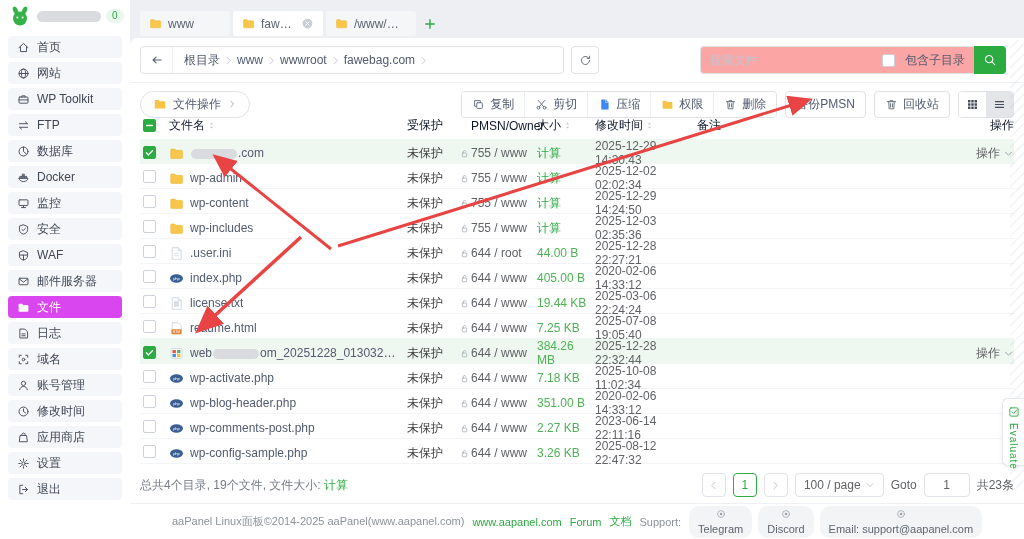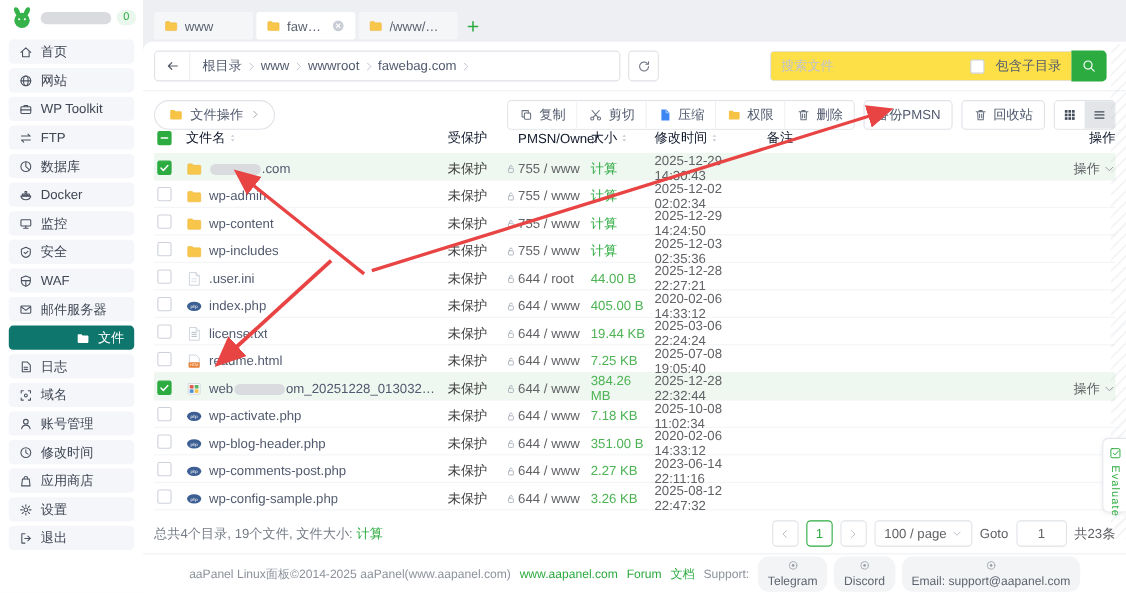--- a/index.html
+++ b/index.html
@@ -17,21 +17,21 @@
   .sidebar { position:absolute; left:0; top:0; width:130px; height:539px; background:#fff; z-index:5; }
   .logo-row { display:flex; align-items:center; gap:5px; height:32px; padding:0 6px 0 8px; }
   .logo-ic { width:24px; height:24px; }
   .redacted { display:inline-block; background:#d9dbdf; border-radius:6px; }
   .logo-redacted { width:64px; height:11px; }
   .badge { background:#e9f7ed; color:#2cab40; font-size:10px; line-height:14px; padding:0 6px; border-radius:8px; }
   .side-nav { padding:4px 8px 0 8px; }
   .side-item { display:flex; align-items:center; gap:7px; height:22px; margin-bottom:4px; padding:0 9px;
     background:#f5f6f9; border-radius:4px; color:#3f4654; cursor:pointer; }
   .side-item .ic { width:13px; height:13px; color:#4a5160; }
-  .side-item.active { background:#0f766e; color:#fff;justify-content:flex-end; }
+  .side-item.active { background:#d946ef; color:#fff; }
   .side-item.active .ic { color:#fff; }
   .side-label { font-size:12px; white-space:nowrap; }
 
   
   .main { position:absolute; left:130px; top:0; width:894px; height:539px; }
   .tabbar { display:flex; align-items:center; gap:3px; padding:9px 0 0 10px; height:38px; }
   .tab { display:flex; align-items:center; gap:6px; width:90px; height:25px; padding:0 9px;
     background:#f5f6f8; color:#5c6370; border-radius:3px; cursor:pointer; }
   .tab.active { background:#fff; }
   .tab .ic.folder { width:13px; height:13px; }
@@ -50,21 +50,21 @@
   .back-btn .ic { width:14px; height:14px; }
   .crumbs { display:flex; align-items:center; gap:1px; padding:0 9px; color:#515a6e; }
   .crumb-seg { cursor:pointer; padding:0 2px; white-space:nowrap; }
   .crumb-sep { width:11px; height:11px; color:#b8bec8; }
   .refresh-btn { width:28px; height:28px; border:1px solid #dfe2e7; border-radius:4px; margin-left:7px;
     display:flex; align-items:center; justify-content:center; color:#6a7280; cursor:pointer; }
   .refresh-btn .ic { width:13px; height:13px; }
 
   .search-group { margin-left:auto; display:flex; align-items:center; }
   .search-input { width:274px; height:28px; border:1px solid #dfe2e7; border-right:none; border-radius:4px 0 0 4px;
-    display:flex; align-items:center; padding:0 9px; gap:6px; background:#fde047;justify-content:flex-end; }
+    display:flex; align-items:center; padding:0 9px; gap:6px; background:#fca5a5;justify-content:flex-end; }
   .search-field { border:none; outline:none; flex:1; min-width:40px; font-size:12px; color:#333; font-family:inherit; background:transparent; }
   .search-field::placeholder { color:#c0c4cc; }
   .subdir { display:flex; align-items:center; gap:10px; color:#515a6e; white-space:nowrap; cursor:pointer; }
   .cb { width:13px; height:13px; border:1px solid #cdd2da; border-radius:2px; background:#fff; display:inline-flex;
     align-items:center; justify-content:center; flex:0 0 auto; cursor:pointer; }
   .cb-on { background:#2cab40; border-color:#2cab40; }
   .cb-on svg, .hcb svg { width:11px; height:11px; }
   .search-btn { width:32px; height:28px; background:#2cab40; border-radius:0 4px 4px 0; display:flex;
     align-items:center; justify-content:center; color:#fff; cursor:pointer; }
   .search-btn .ic { width:14px; height:14px; }

